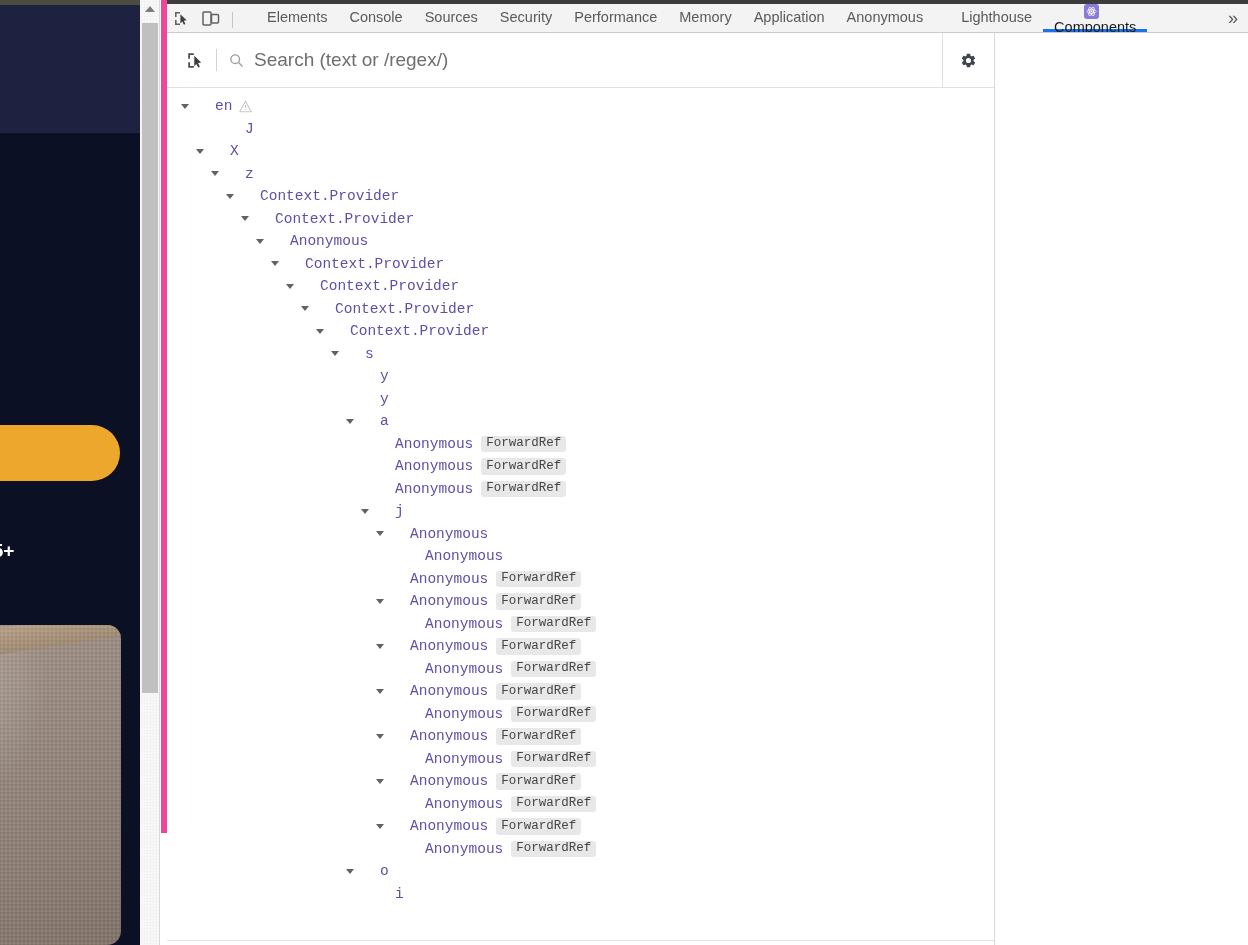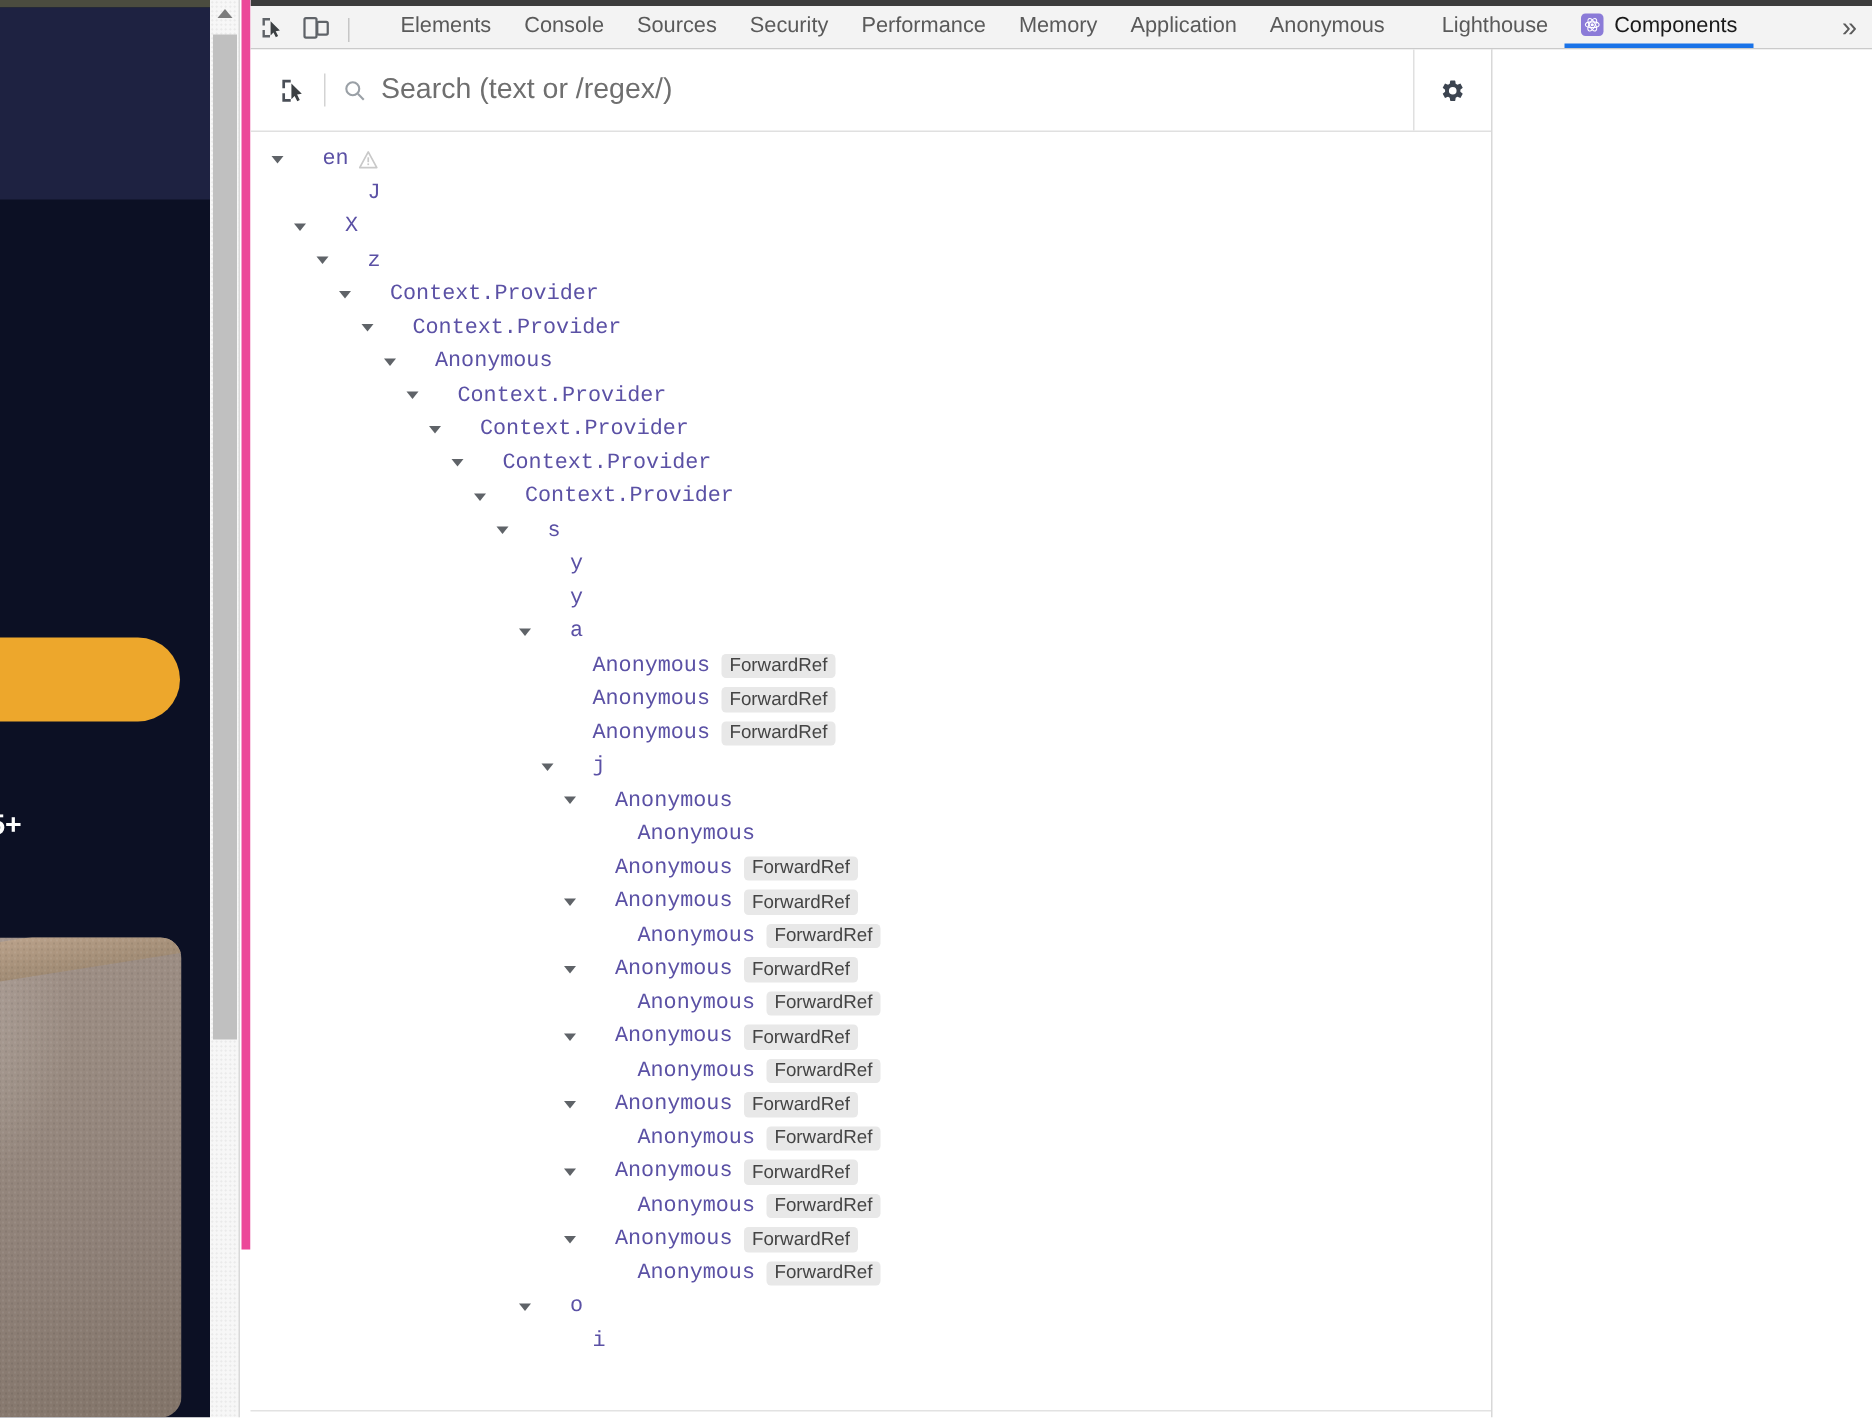--- a/index.html
+++ b/index.html
@@ -143,20 +143,21 @@
     padding: 4px 11px 0 11px;
     font-size: 14.5px;
     color: #5a5a5a;
     white-space: nowrap;
     cursor: pointer;
     border-bottom: 3px solid transparent;
   }
   .dt-tab.active {
     color: #1a1a1a;
     border-bottom: 3px solid #1a73e8;
+    flex-direction: column;
   }
   .dt-tab .react-icon {
     width: 15px; height: 15px;
     margin-right: 7px;
     border-radius: 3px;
     background: #8b7bd8;
     display: flex; align-items: center; justify-content: center;
     flex: none;
   }
   .dt-tab .react-icon svg { display: block; }
@@ -260,21 +261,21 @@
     border-top: 5px solid #5f6368;
   }
   .arrow.none { visibility: hidden; }
   .node-name { color: #5b51a5; margin-left: 24px; }
   .badge {
     margin-left: 8px;
     padding: 1.5px 5px 2.5px 5px;
     background: #e8e8e8;
     color: #444444;
     border-radius: 3px;
-    font-family: Liberation Sans, sans-serif;
+    font-family: Liberation Mono, monospace;
     font-size: 12.5px;
     line-height: 1;
   }
   .warn-icon {
     margin-left: 7px;
     display: inline-flex; align-items: center;
   }
   .tree-bottom-border {
     position: absolute; left: 0; right: 0; bottom: 4px;
     height: 1px; background: #e2e2e2;

